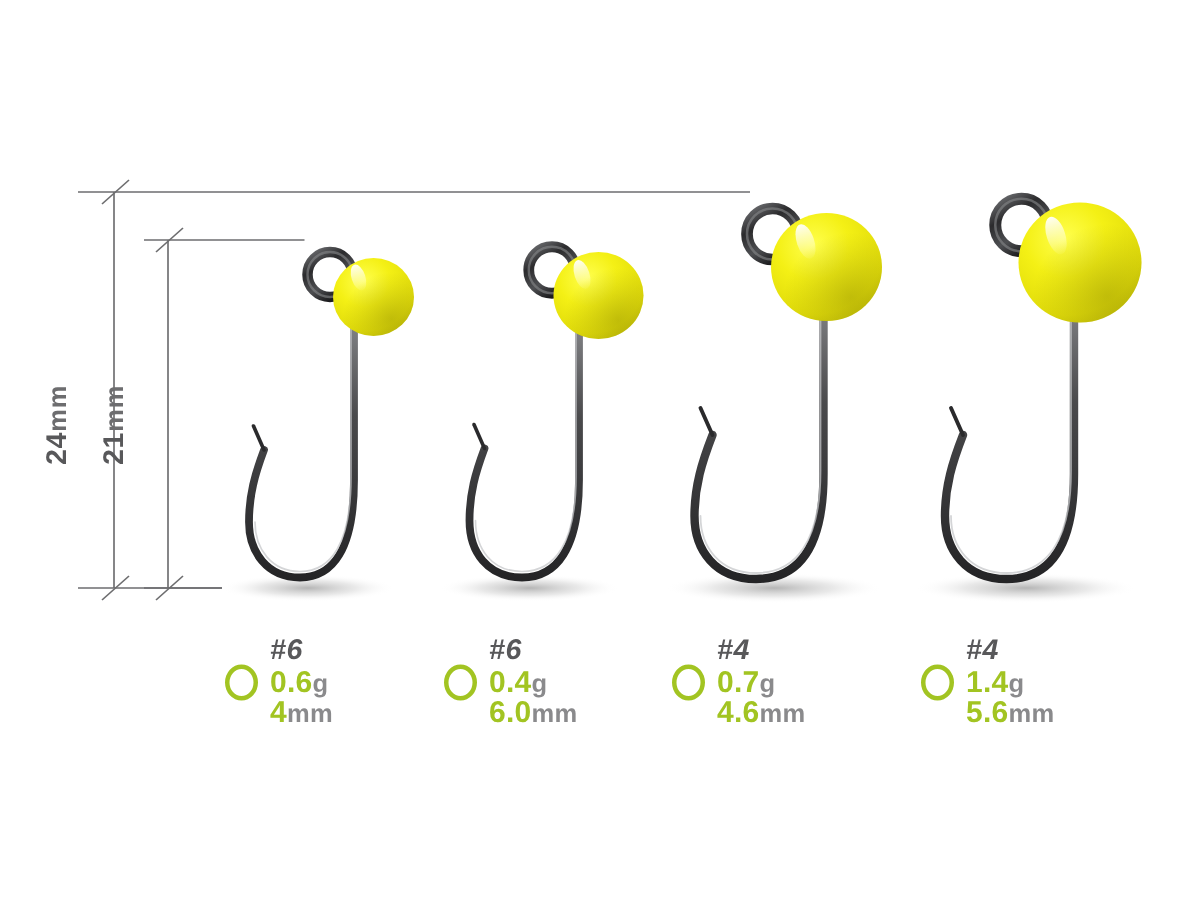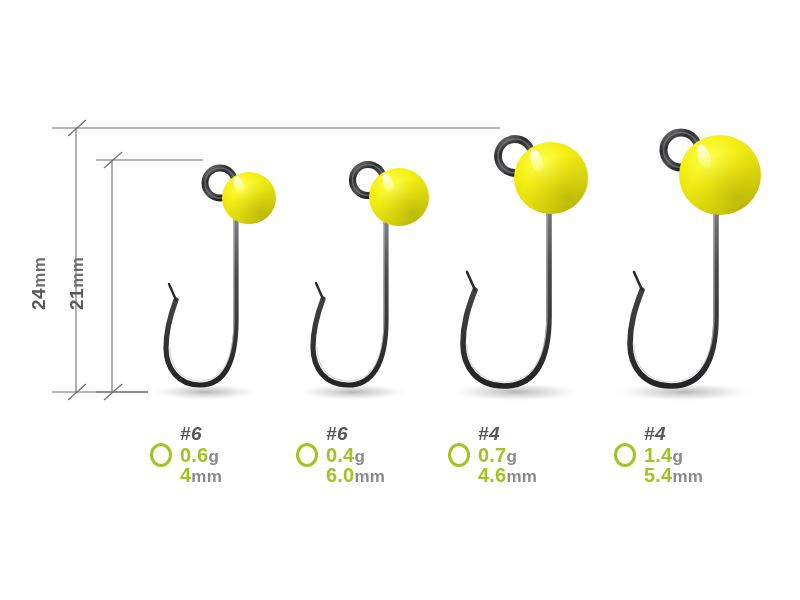--- a/index.html
+++ b/index.html
@@ -270,17 +270,17 @@
       <span class="spec-line"><span>0.7</span><span class="unit">g</span></span>
       <span class="spec-line"><span>4.6</span><span class="unit">mm</span></span>
     </div>
   </div>
 
   <div class="spec-block" style="left: 614px; top: 424px;">
     <div class="spec-ring"></div>
     <div class="spec-text">
       <span class="spec-size">#4</span>
       <span class="spec-line"><span>1.4</span><span class="unit">g</span></span>
-      <span class="spec-line"><span>5.4</span><span class="unit">mm</span></span>
+      <span class="spec-line"><span>5.6</span><span class="unit">mm</span></span>
     </div>
   </div>
 
 </div>
 
 </body></html>

